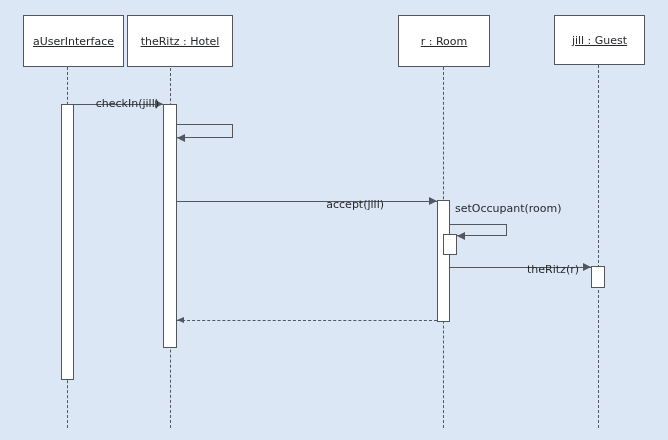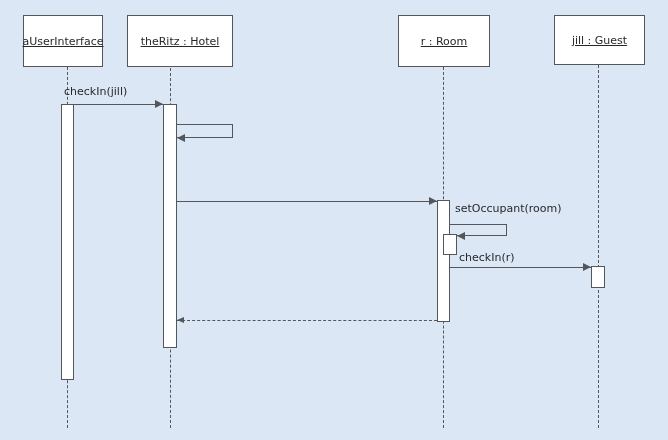--- a/index.html
+++ b/index.html
@@ -28,21 +28,21 @@
   .frag-pentagon{position:absolute;left:-1px;top:-1px;}
   .frag-op{position:absolute;left:7px;top:1px;font-style:italic;}
   
   .mline{position:absolute;height:0;border-top:1px solid var(--line,#53575c);}
   .mline.dashed{border-top-style:dashed;}
   .loop{position:absolute;border:1px solid var(--line,#53575c);border-left:none;box-sizing:border-box;background:transparent;}
   .ah-right{position:absolute;width:0;height:0;border-top:4px solid transparent;border-bottom:4px solid transparent;border-left:8px solid var(--line,#53575c);}
   .ah-left{position:absolute;width:0;height:0;border-top:4px solid transparent;border-bottom:4px solid transparent;border-right:8px solid var(--line,#53575c);}
   .ah-left.small{border-top-width:3px;border-bottom-width:3px;border-right-width:7px;}
   .mlabel{position:absolute;white-space:nowrap;line-height:13px;}
-  .center{text-align:left;}
+  .center{text-align:right;margin-top:12px;}
 </style>
 </head>
 <body>
 
 <div class="stage">
 
   <div class="lifeline" style="left:67px;top:67px;height:361px;"></div>
   <div class="lifeline" style="left:170px;top:68px;height:360px;"></div>
   <div class="lifeline" style="left:443px;top:67px;height:361px;"></div>
   <div class="lifeline" style="left:598px;top:65px;height:363px;"></div>
@@ -67,24 +67,25 @@
   <div class="bar" style="left:591px;top:266px;width:14px;height:22px;"></div>
 
   <div class="ah-right" style="left:155px;top:100px;"></div>
   <div class="ah-left" style="left:177px;top:134px;"></div>
   <div class="ah-right" style="left:429px;top:197px;"></div>
   <div class="ah-left" style="left:457px;top:232px;"></div>
   <div class="ah-right" style="left:583px;top:263px;"></div>
   <div class="ah-left small" style="left:177px;top:317px;"></div>
 
   <div class="mlabel center" style="left:64px;top:85px;width:95px;">checkIn(jill)</div>
+  <div class="mlabel center" style="left:230px;top:186px;width:154px;">accept(jill)</div>
   <div class="mlabel" style="left:455px;top:202px;">setOccupant(room)</div>
-  <div class="mlabel center" style="left:459px;top:251px;width:120px;">checkIn(r)</div>
+  <div class="mlabel center" style="left:459px;top:251px;width:120px;">theRitz(r)</div>
 
-  <div class="obj" style="left:23px;width:80px;">
+  <div class="obj" style="left:23px;width:101px;">
     <span class="obj-label">aUserInterface</span>
   </div>
   <div class="obj" style="left:127px;width:106px;">
     <span class="obj-label">theRitz : Hotel</span>
   </div>
   <div class="obj" style="left:554px;width:91px;height:50px;">
     <span class="obj-label">jill : Guest</span>
   </div>
   <div class="obj" style="left:398px;width:92px;">
     <span class="obj-label">r : Room</span>

